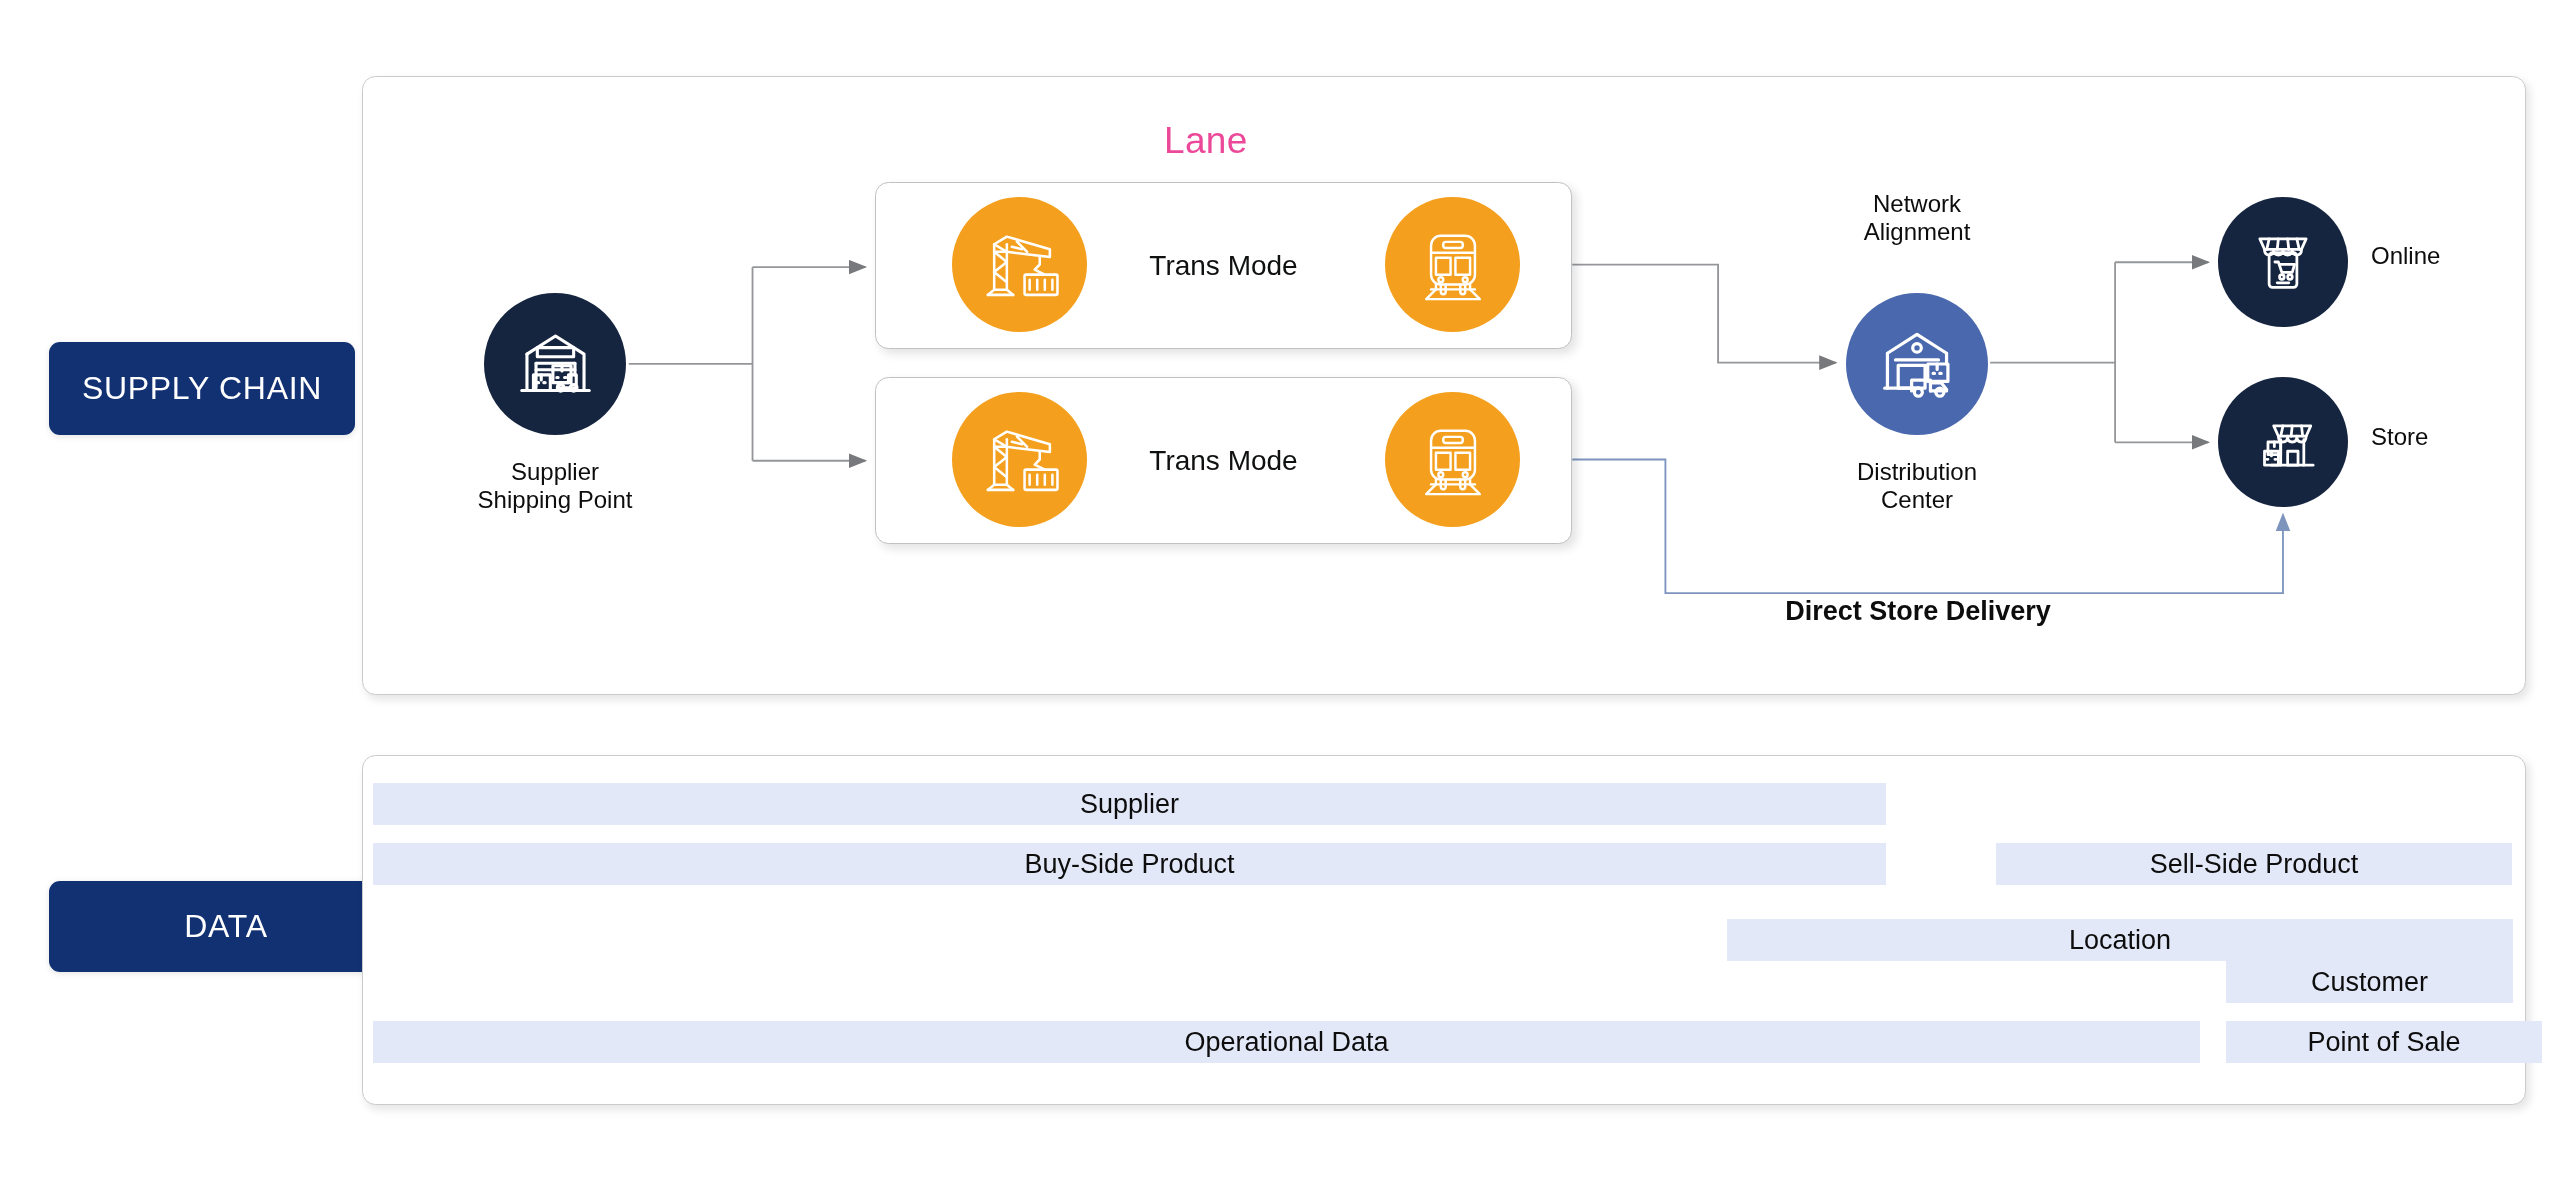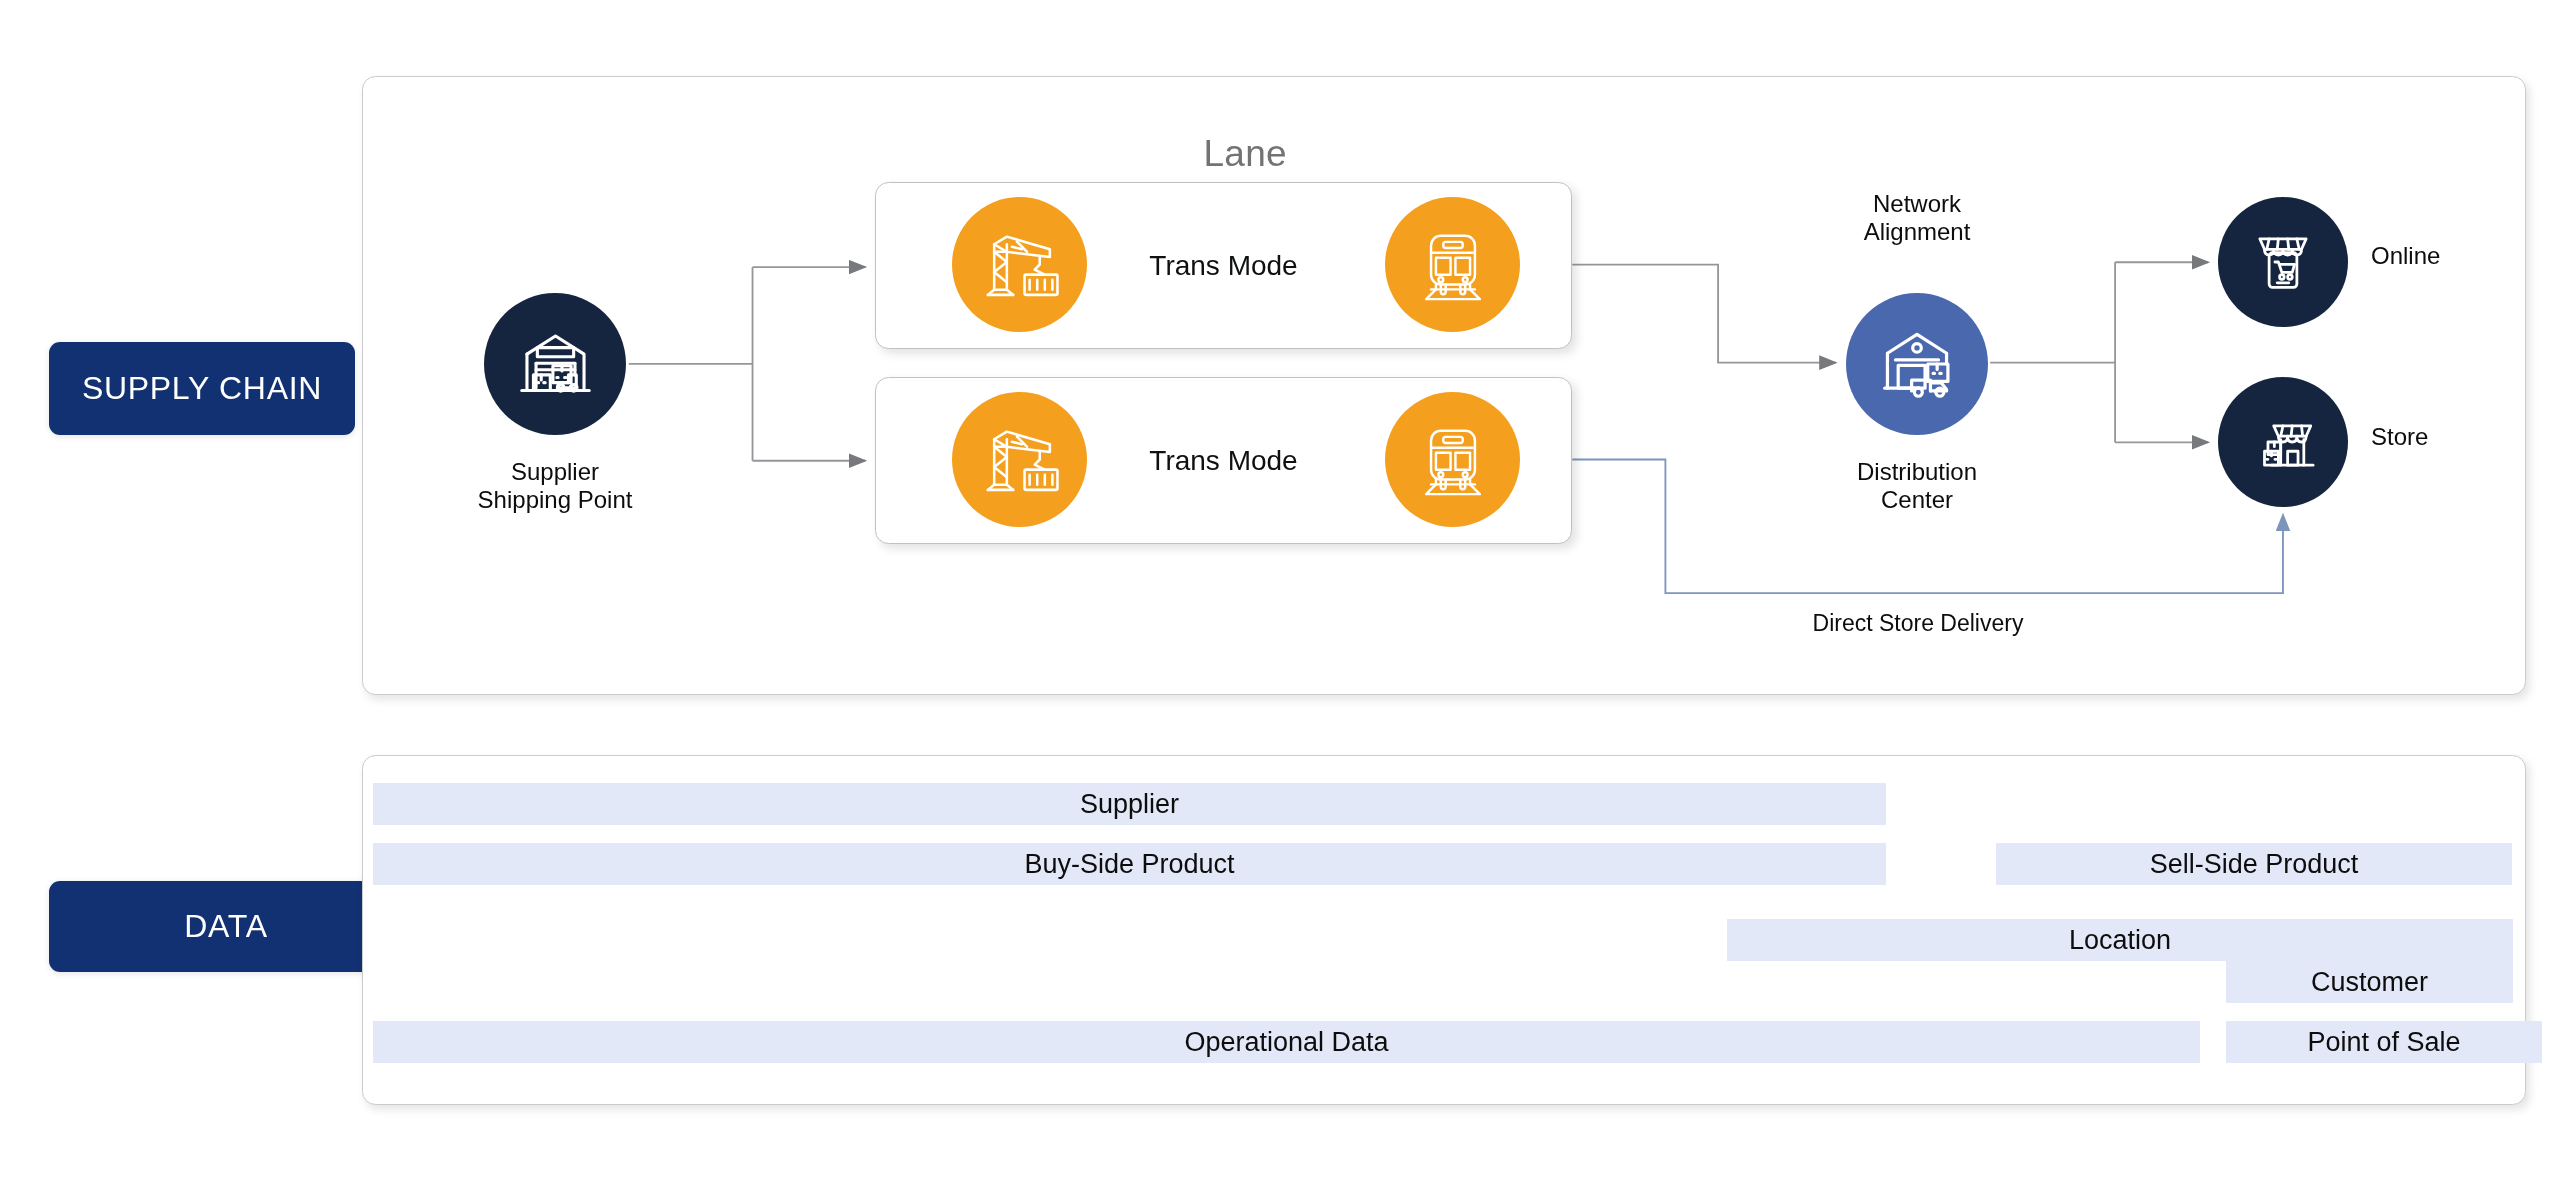--- a/index.html
+++ b/index.html
@@ -22,22 +22,22 @@
   
   .panel{
     position:absolute;background:#ffffff;border:1.2px solid #c9cbcd;
     border-radius:13.5px;box-shadow:3.7px 4.3px 8.6px rgba(0,0,0,.10);
   }
   #supply-chain-panel{left:362px;top:76px;width:2162px;height:617px;}
   #data-panel{left:362px;top:755px;width:2162px;height:348px;}
 
   
   #lane-title{
-    position:absolute;left:1164px;top:120px;width:123px;text-align:right;
-    font-size:37px;color:#737373;font-weight:400;letter-spacing:0.3px;margin-top:13px;
+    position:absolute;left:1164px;top:120px;width:123px;text-align:left;
+    font-size:37px;color:#ec4899;font-weight:400;letter-spacing:0.3px;
   }
   .lane-box{
     position:absolute;background:#ffffff;border:1.2px solid #bfc2c5;
     border-radius:13.5px;box-shadow:4.3px 4.9px 9.8px rgba(0,0,0,.11);
     display:flex;align-items:center;
   }
   #lane-box-1{left:875px;top:182px;width:695px;height:165px;}
   #lane-box-2{left:875px;top:377px;width:695px;height:165px;}
   .lane-label{
     position:absolute;left:0;right:0;text-align:center;
@@ -66,21 +66,21 @@
   
   .node-label{
     position:absolute;text-align:center;font-size:24px;color:#0d0d0d;
     line-height:1.18;font-weight:400;white-space:pre-line;
   }
   #label-supplier{left:392px;top:458px;width:326px;}
   #label-network-alignment{left:1825px;top:190px;width:184px;}
   #label-distribution-center{left:1825px;top:458px;width:184px;}
   #label-online{left:2371px;top:242px;width:184px;text-align:left;}
   #label-store{left:2371px;top:423px;width:184px;text-align:left;}
-  #label-dsd{left:1734px;top:610px;width:368px;text-align:center;font-size:23px;}
+  #label-dsd{left:1734px;top:596px;width:368px;text-align:center;font-size:27px;font-weight:bold;}
 
   
   #connectors{position:absolute;left:0;top:0;width:2576px;height:1180px;
               pointer-events:none;}
 
   
   .bar{
     position:absolute;background:#e2e8f7;display:flex;align-items:center;
     justify-content:center;font-size:27px;color:#0d0d0d;font-weight:400;
   }

